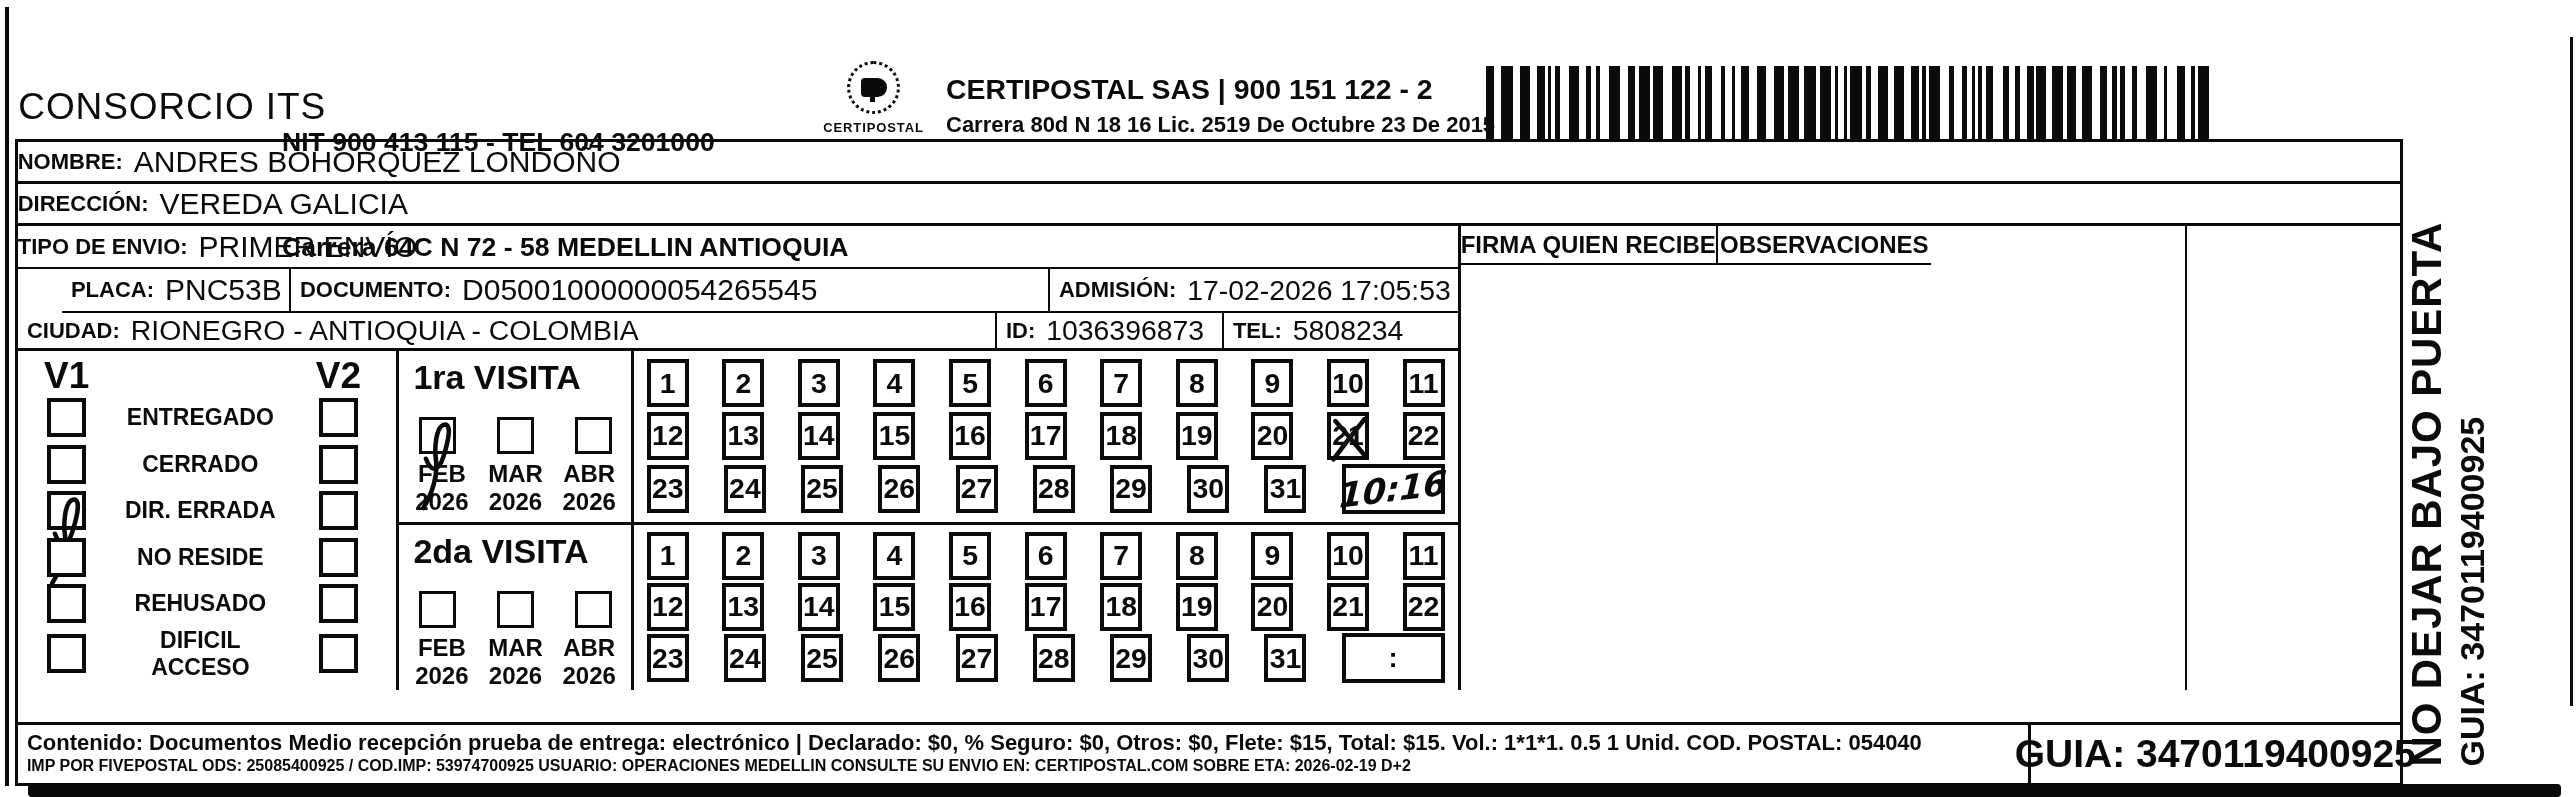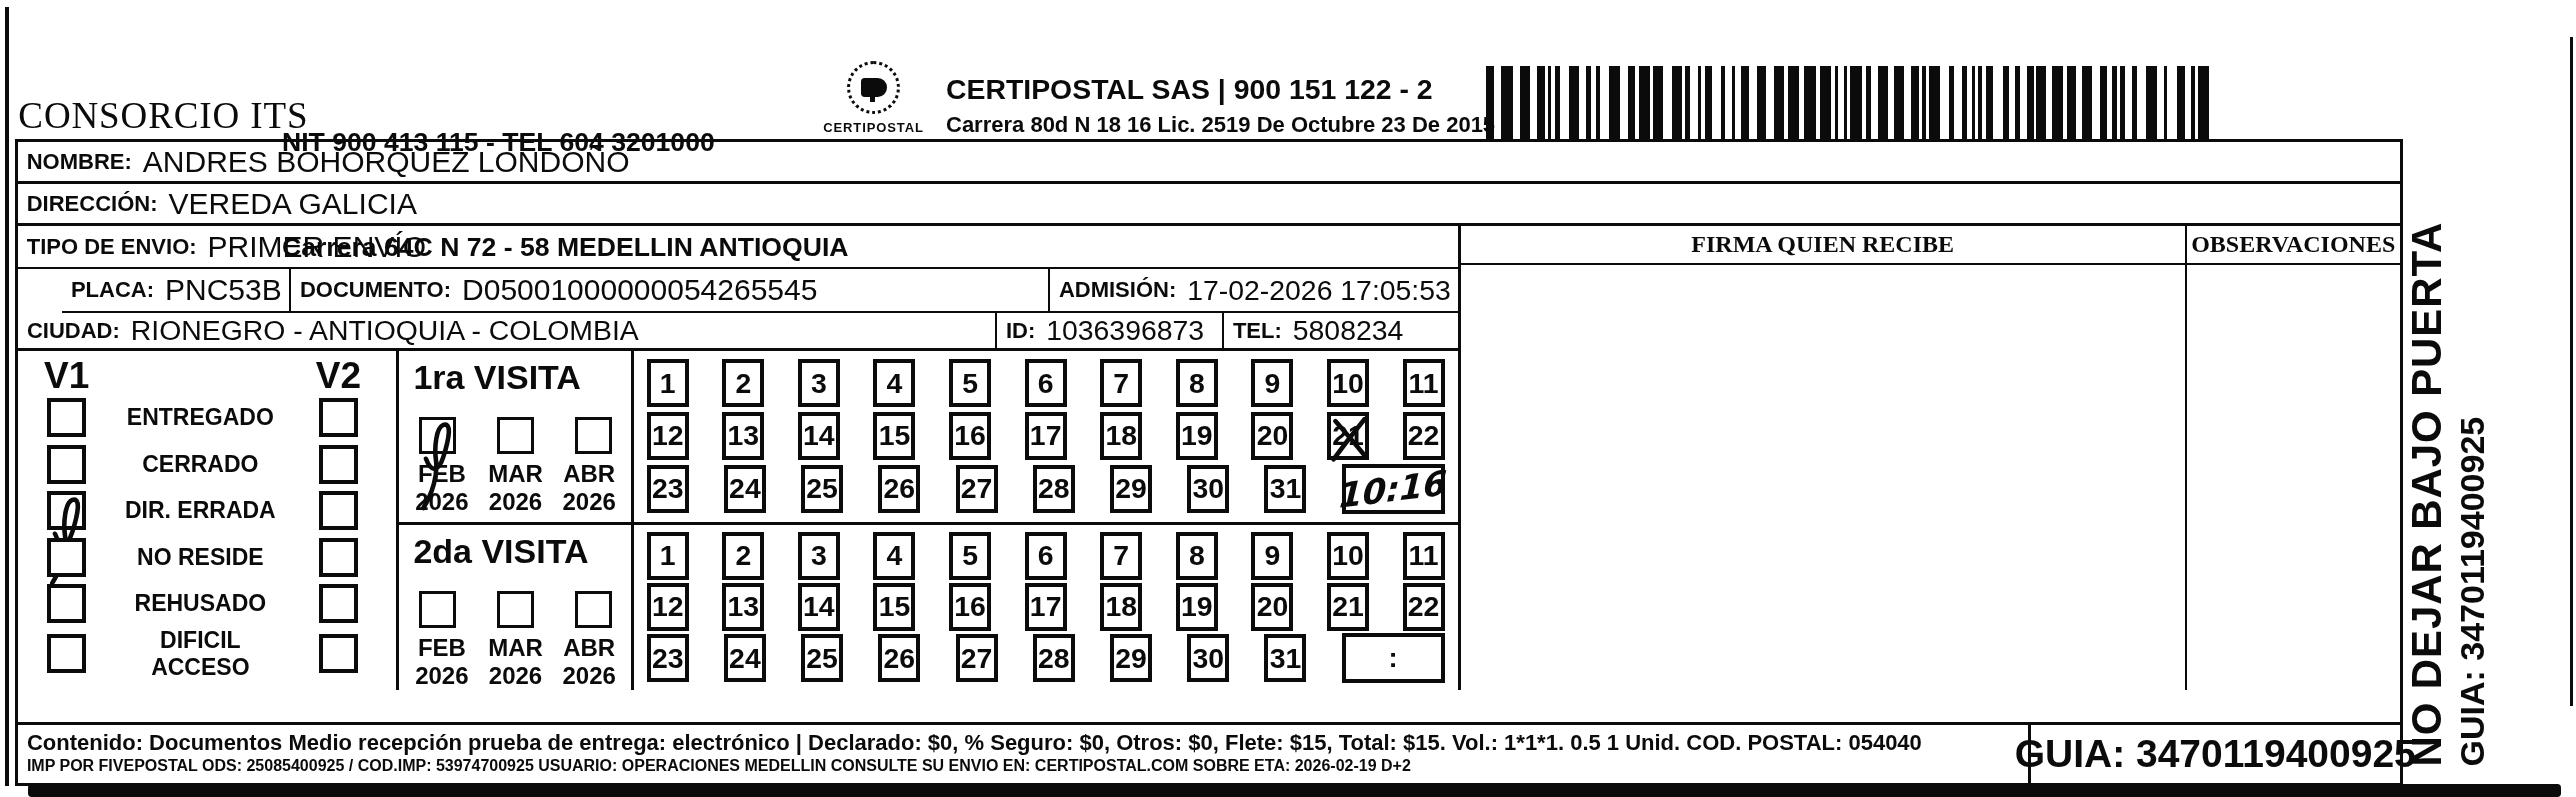--- a/index.html
+++ b/index.html
@@ -13,21 +13,21 @@
     overflow: hidden;
   }
   .abs { position: absolute; }
 
   
   #scan-left-line { left:4.6px; top:7.3px; width:4.6px; height:779px; background:#0b0b0b; }
   #scan-right-line { left:2570px; top:37px; width:2.8px; height:669px; background:#0b0b0b; }
   #scan-bottom-bar { left:27.5px; top:784px; width:2533px; height:13px; background:#0b0b0b; border-radius:3.7px; }
 
   
-  #company-name { left:18.3px; top:94px; font-size:37px; font-weight:500; letter-spacing:0.9px;font-family:Liberation Serif, serif; }
+  #company-name { left:18.3px; top:86px; font-size:37px; font-weight:500; letter-spacing:0.9px; }
   #company-lines { left:282px; top:55px; font-size:26.6px; font-weight:600; line-height:35px; white-space:pre; }
   #logo { left:814px; top:61px; width:119px; text-align:center; }
   #logo .ring {
     width:53px; height:53px; margin:0 auto;
     border:3.7px dotted #0b0b0b; border-radius:50%;
     display:flex; align-items:center; justify-content:center;
   }
   #logo .glyph {
     width:26px; height:18.3px; background:#0b0b0b; border-radius:3.7px 9.2px 9.2px 3.7px;
     position:relative;
@@ -40,21 +40,21 @@
   #barcode { left:1486px; top:66px; width:734px; height:73px; display:flex; align-items:stretch; }
   #barcode .bar { background:#0b0b0b; height:100%; }
   #barcode .gap { height:100%; }
 
   
   #form {
     left:14.7px; top:139px; width:2388px; height:647px;
     border:3.7px solid #0b0b0b;
     display:flex; flex-direction:column;
   }
-  .fieldrow { display:flex; align-items:center; padding-left:9px; }
+  .fieldrow { display:flex; align-items:center; padding-left:0; }
   .lab { font-size:22px; font-weight:700; margin-right:11px; white-space:nowrap; }
   .val { font-size:30px; font-weight:500; white-space:nowrap; }
   #row-nombre { height:42px; border-bottom:3.7px solid #0b0b0b; }
   #row-direccion { height:42px; border-bottom:3.7px solid #0b0b0b; }
 
   #middle { flex:1; display:flex; min-height:0; }
   #left-col { width:1440px; display:flex; flex-direction:column;border-radius:27px; }
   #row-tipo { height:43px; border-bottom:2.8px solid #0b0b0b; }
   #row-placa { height:44px; border-bottom:2.8px solid #0b0b0b; display:flex;margin-left:44px; }
   #row-placa .cell, #row-ciudad .cell { display:flex; align-items:center; padding-left:9.2px; overflow:hidden; }
@@ -106,21 +106,21 @@
     font-size:27.5px; font-weight:700; background:#fff;
   }
   .handwrite {
     font-family:"DejaVu Sans", sans-serif;
     font-style:italic; font-weight:700; font-size:34px;
     transform:rotate(-7deg) skewX(-10deg);
   }
   .mark-svg { position:absolute; overflow:visible; pointer-events:none; }
 
   
-  #right-col { flex:1; border-left:3.7px solid #0b0b0b; display:flex; flex-direction:column;font-family:Liberation Serif, serif; }
+  #right-col { flex:1; border-left:3.7px solid #0b0b0b; display:flex; flex-direction:row; }
   #sig-headers { height:39px; display:flex; border-bottom:2.8px solid #0b0b0b; }
   #firma-header { flex:1; border-right:2.8px solid #0b0b0b; display:flex; align-items:center; justify-content:center; font-size:24px; font-weight:700; }
   #obs-header { width:213px; display:flex; align-items:center; justify-content:center; font-size:24px; font-weight:700; }
   #sig-body { flex:1; display:flex; }
   #firma-area { flex:1; border-right:2.8px solid #0b0b0b; }
   #obs-area { width:213px; }
 
   
   #footer { height:61px; border-top:3.7px solid #0b0b0b; display:flex;margin-top:32px; }
   #contenido { flex:1; border-right:3.7px solid #0b0b0b; padding:4.6px 0 0 9.2px; overflow:hidden; }

